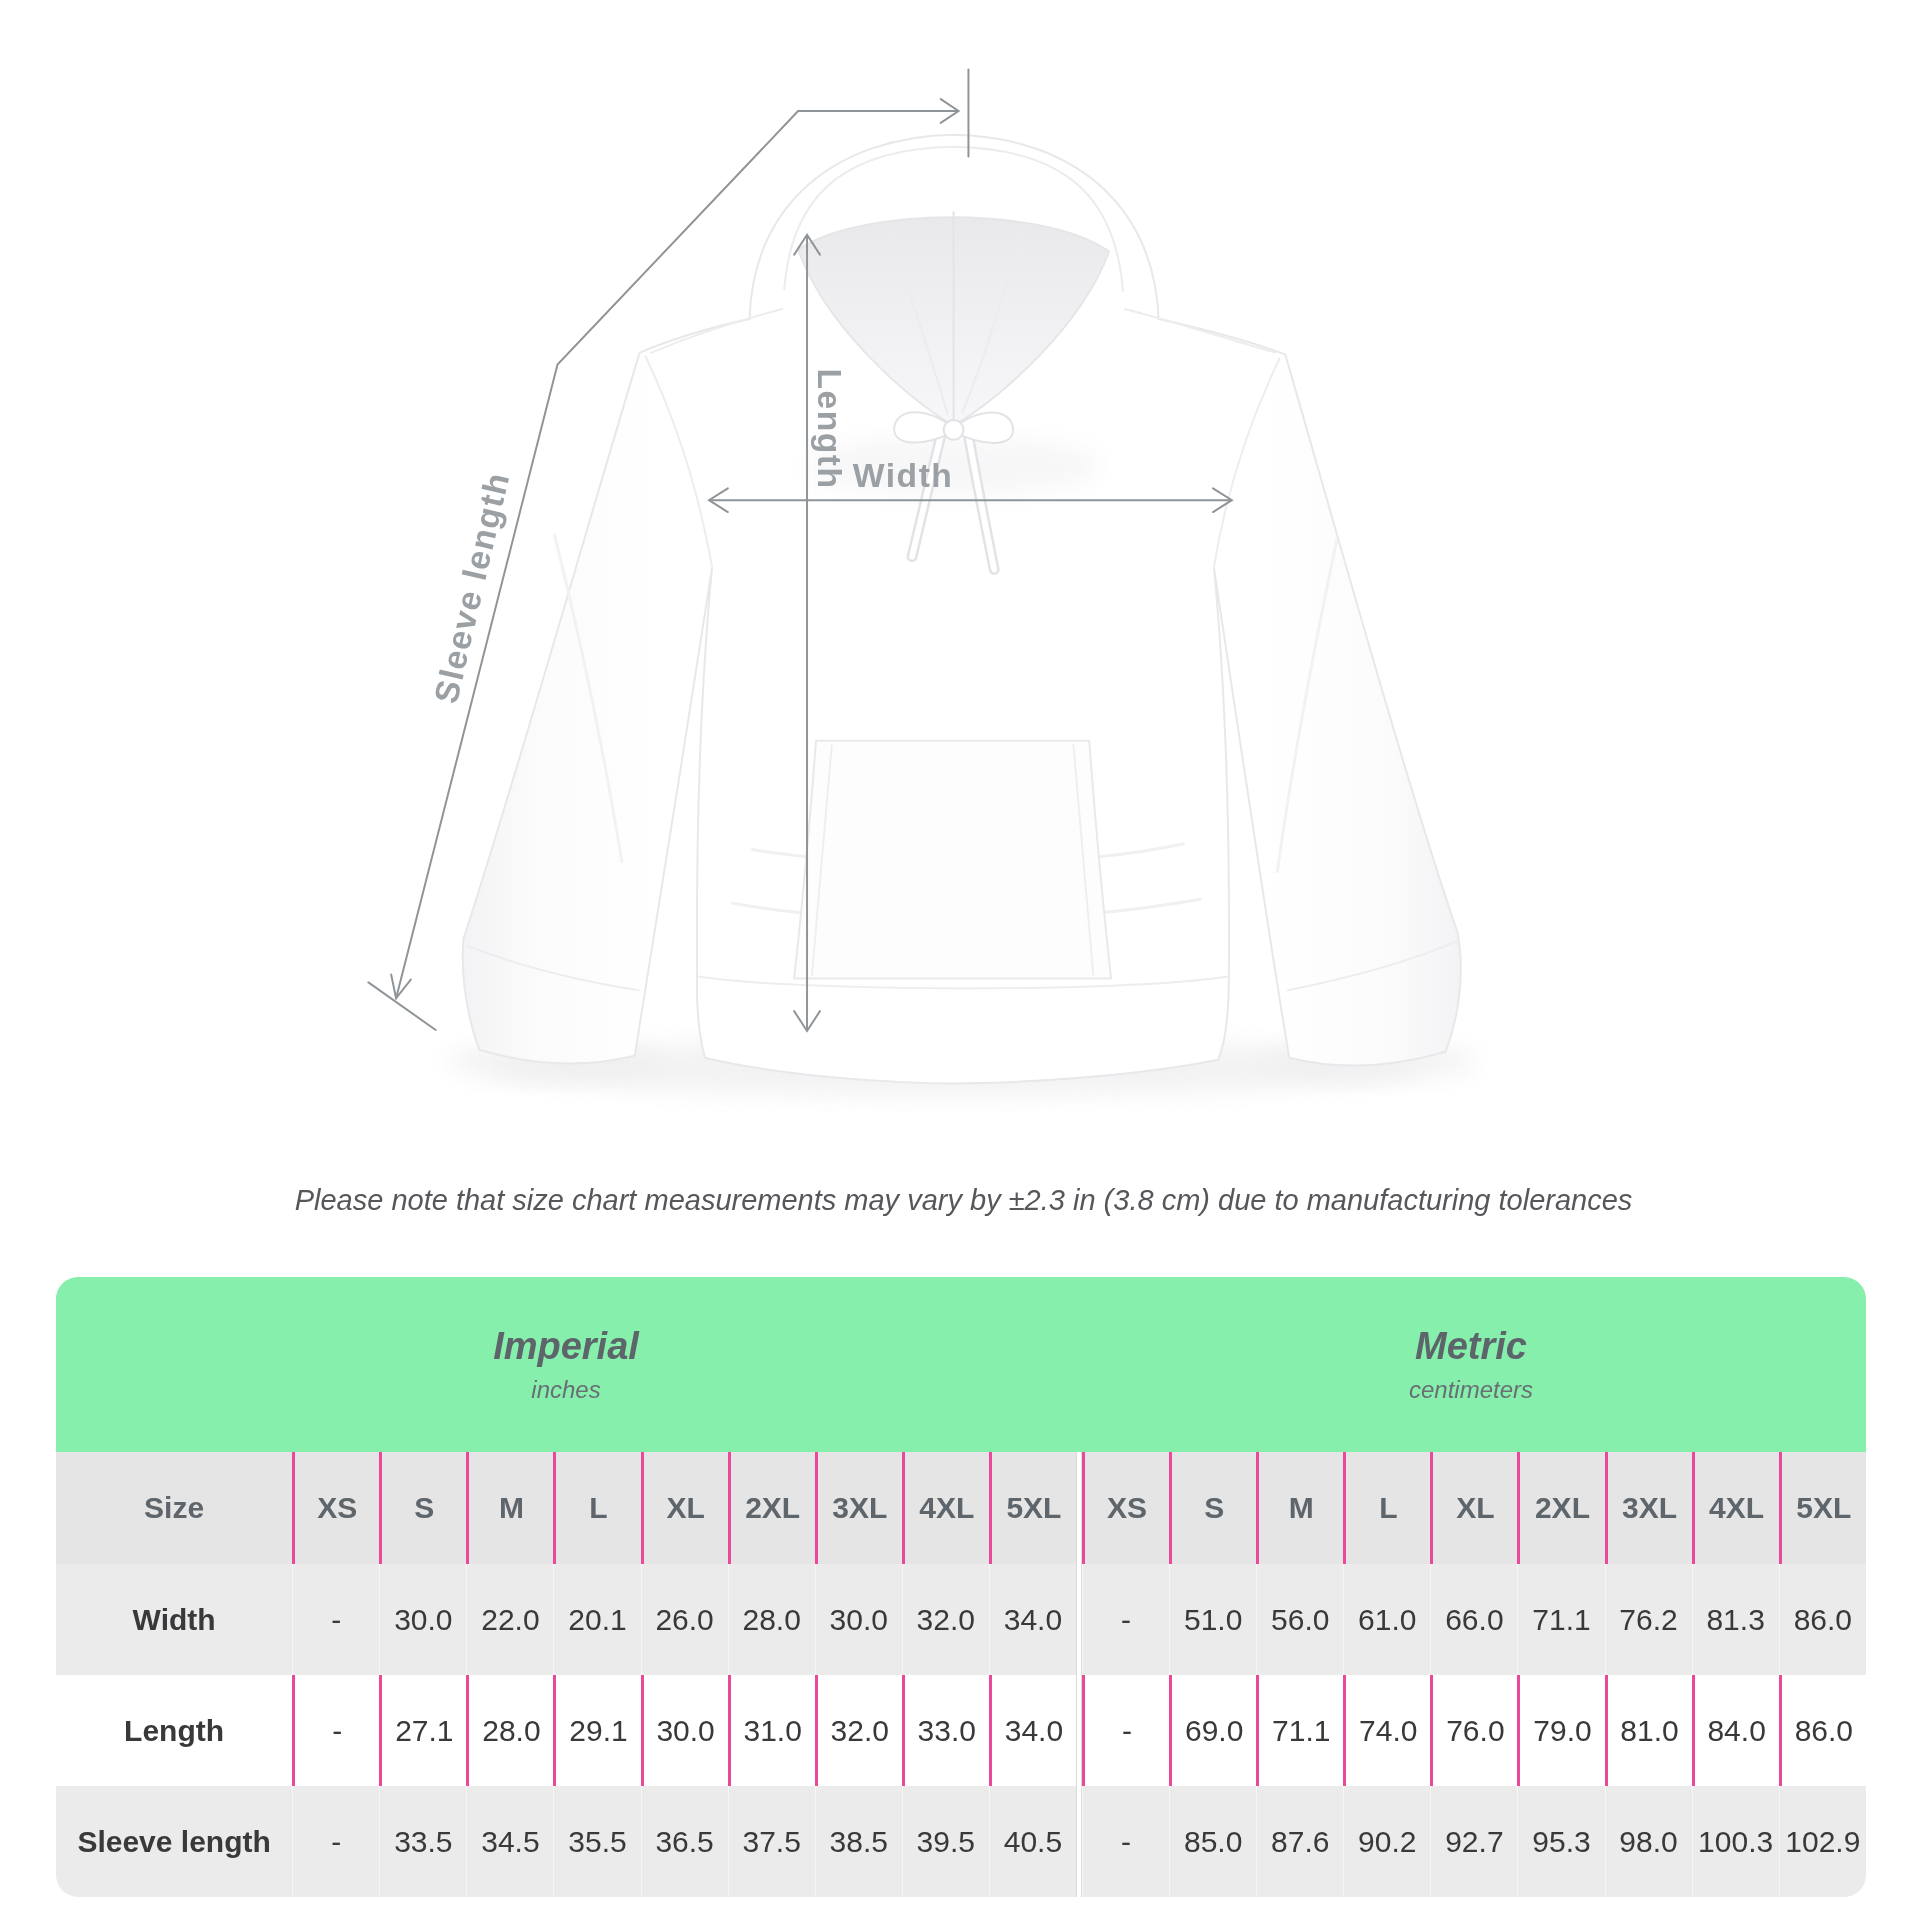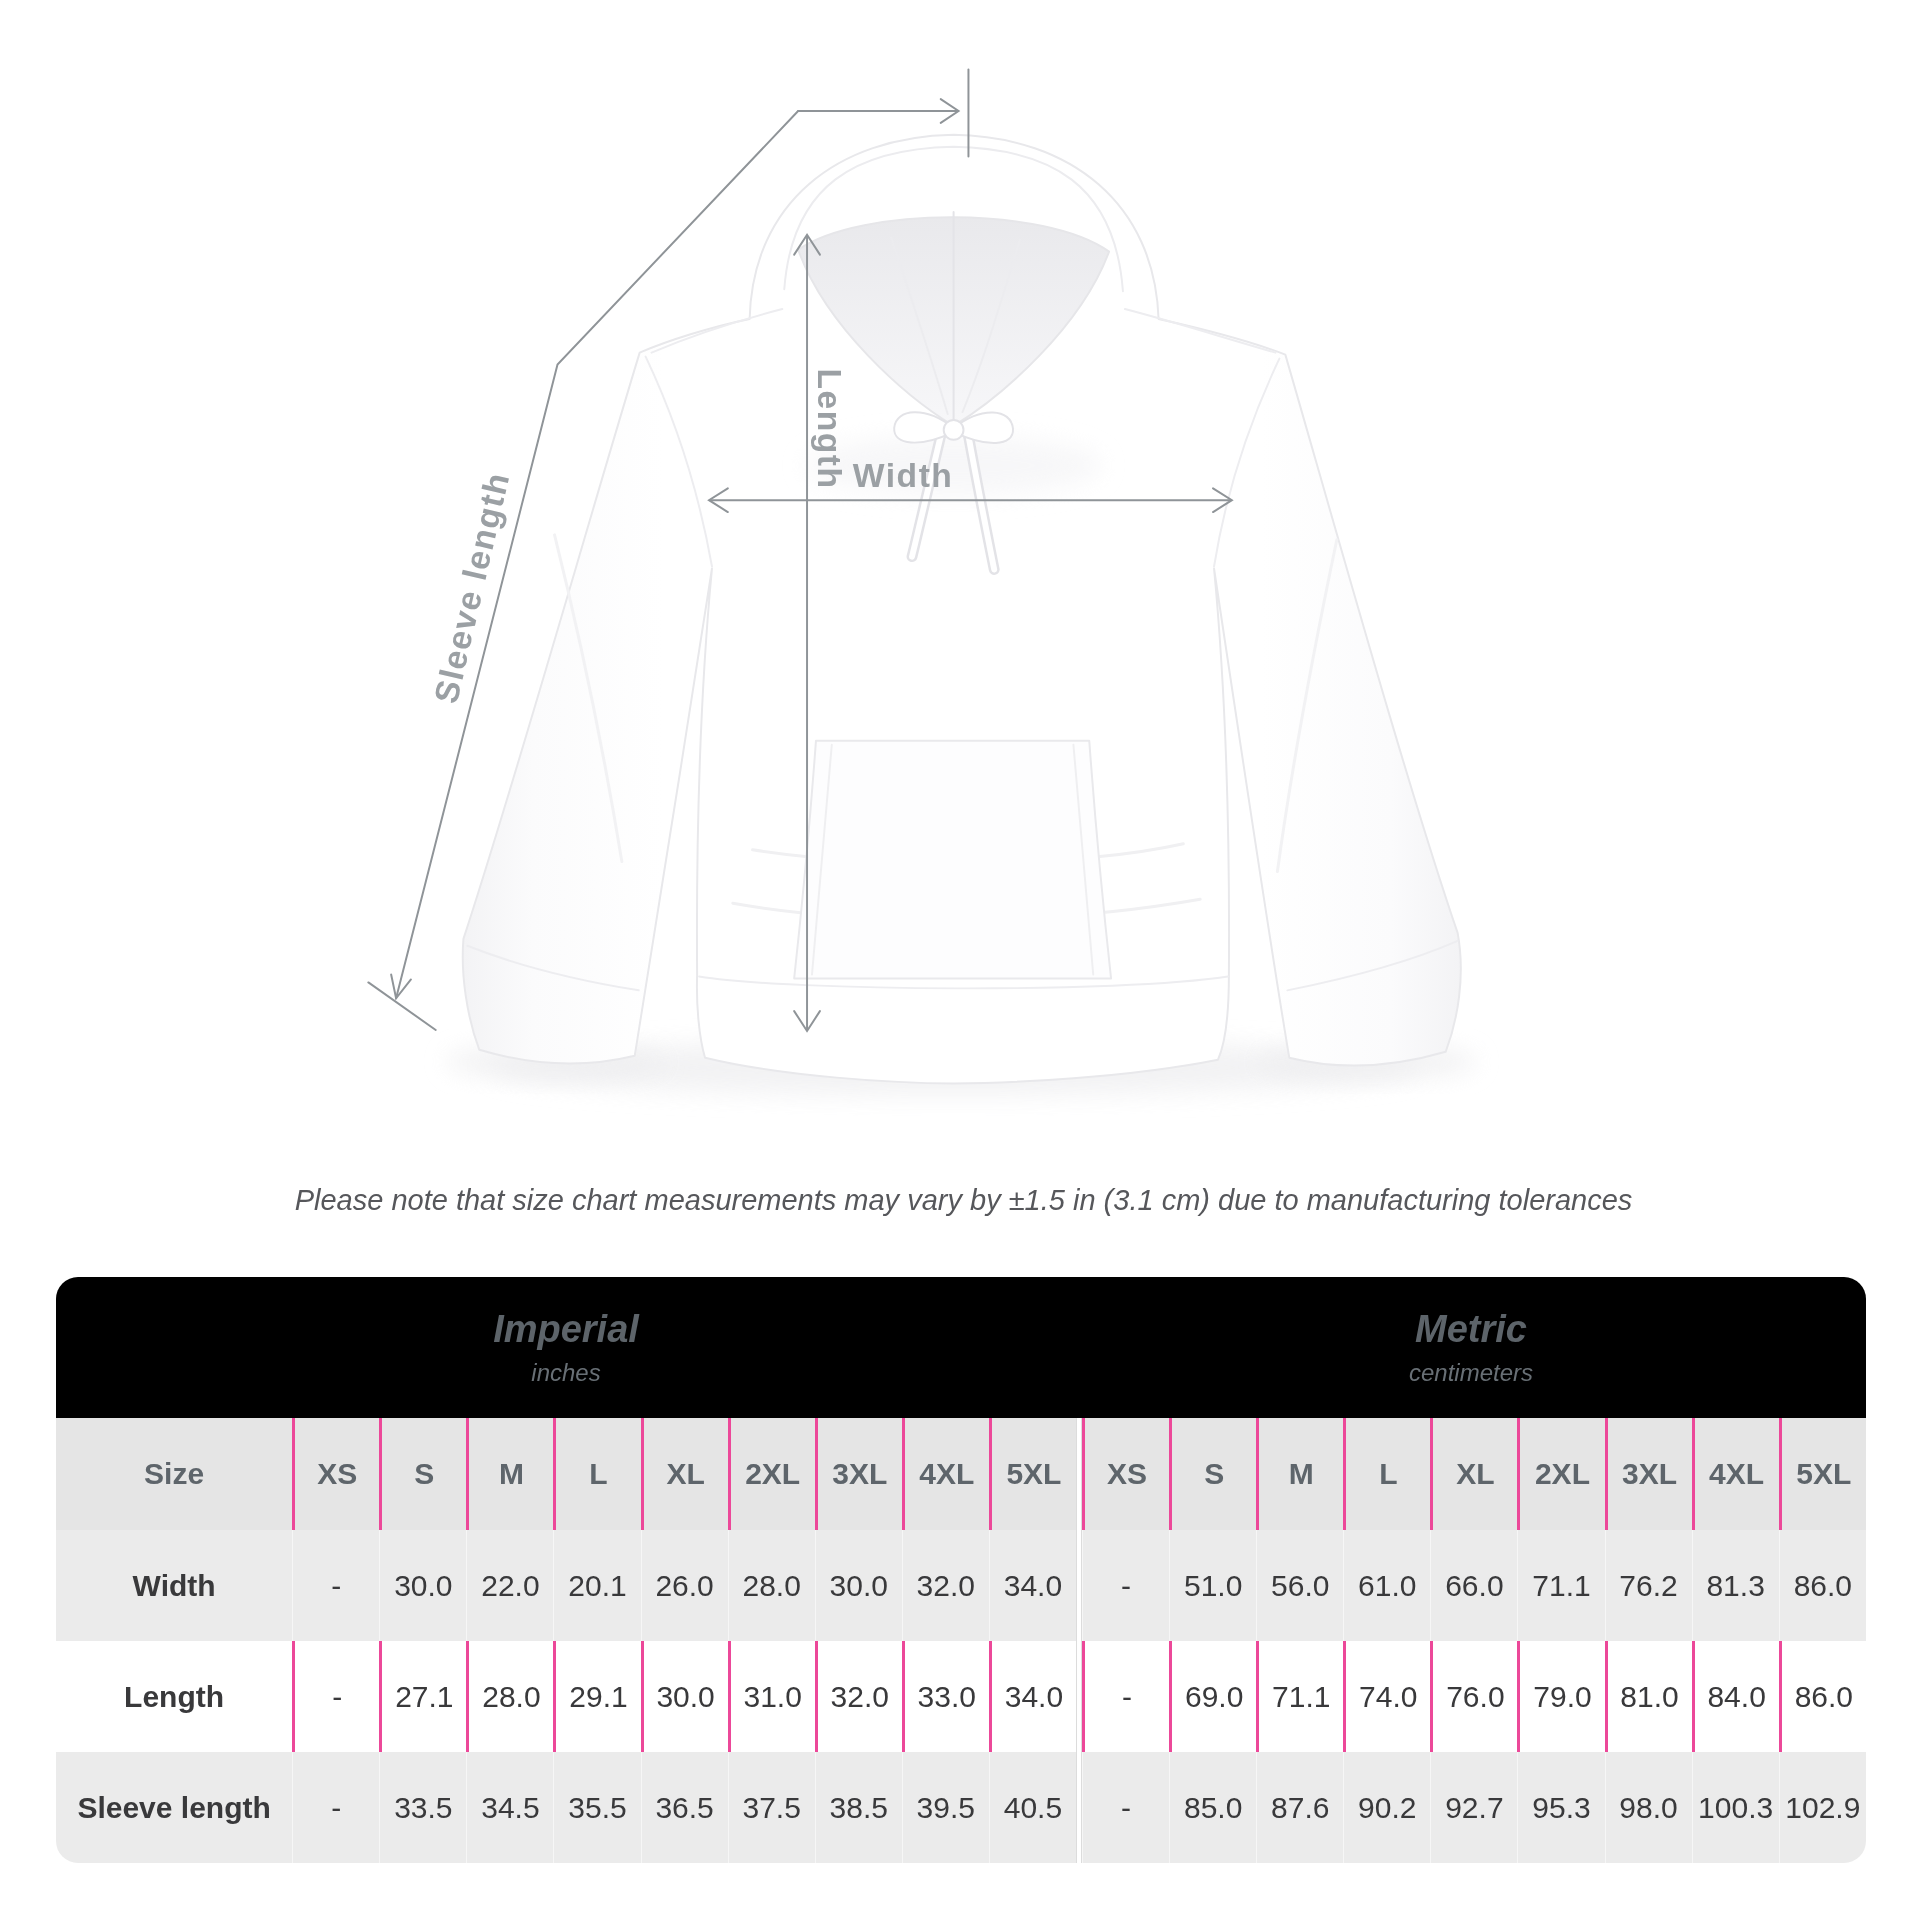--- a/index.html
+++ b/index.html
@@ -14,21 +14,21 @@
   }
   .subtitle{
     position:absolute;left:0;top:1184px;width:100%;text-align:center;
     font-size:29px;font-style:italic;color:#56575b;
   }
   table.size-table{
     position:absolute;left:56px;top:1277px;width:1810px;
     border-collapse:separate;border-spacing:0;table-layout:fixed;
   }
   .size-table td{padding:0;text-align:center;vertical-align:middle;}
-  .band-cell{height:141px;background:#000000;}
+  .band-cell{height:175px;background:#86efac;}
   .band-cell.first{border-top-left-radius:22px;}
   .band-cell.last{border-top-right-radius:22px;}
   .unit-name{font-size:38px;font-weight:700;font-style:italic;color:#5d646a;line-height:1.15;}
   .unit-sub{font-size:24px;font-style:italic;color:#686f75;margin-top:8px;}
   tr.header-row td{height:112px;background:#e5e5e5;font-size:30px;font-weight:700;color:#5e656b;}
   tr.data-row td{height:111px;font-size:30px;color:#39393b;}
   td.rowlabel{font-weight:700;color:#5e656b;font-size:30px;}
   tr.gray td{background:#ebebeb;}
   tr.white td{background:#ffffff;}
   td.sep-w{border-left:3px solid #ec4899;}
@@ -164,21 +164,21 @@
       </g>
 
       <g font-size="34" font-weight="700" fill="#9ba0a4" letter-spacing="1.5">
         <text x="912" y="492" text-anchor="middle">Width</text>
         <text transform="translate(826,372) rotate(90)">Length</text>
         <text transform="translate(461,712) rotate(-77)">Sleeve length</text>
       </g>
     </svg>
   </div>
 
-  <div class="subtitle">Please note that size chart measurements may vary by ±1.5 in (3.1 cm) due to manufacturing tolerances</div>
+  <div class="subtitle">Please note that size chart measurements may vary by ±2.3 in (3.8 cm) due to manufacturing tolerances</div>
 
   <table class="size-table">
     <colgroup>
       <col style="width:236px">
       <col span="9" style="width:87px">
       <col style="width:6px">
       <col span="9" style="width:87px">
     </colgroup>
     <tbody>
       <tr>

